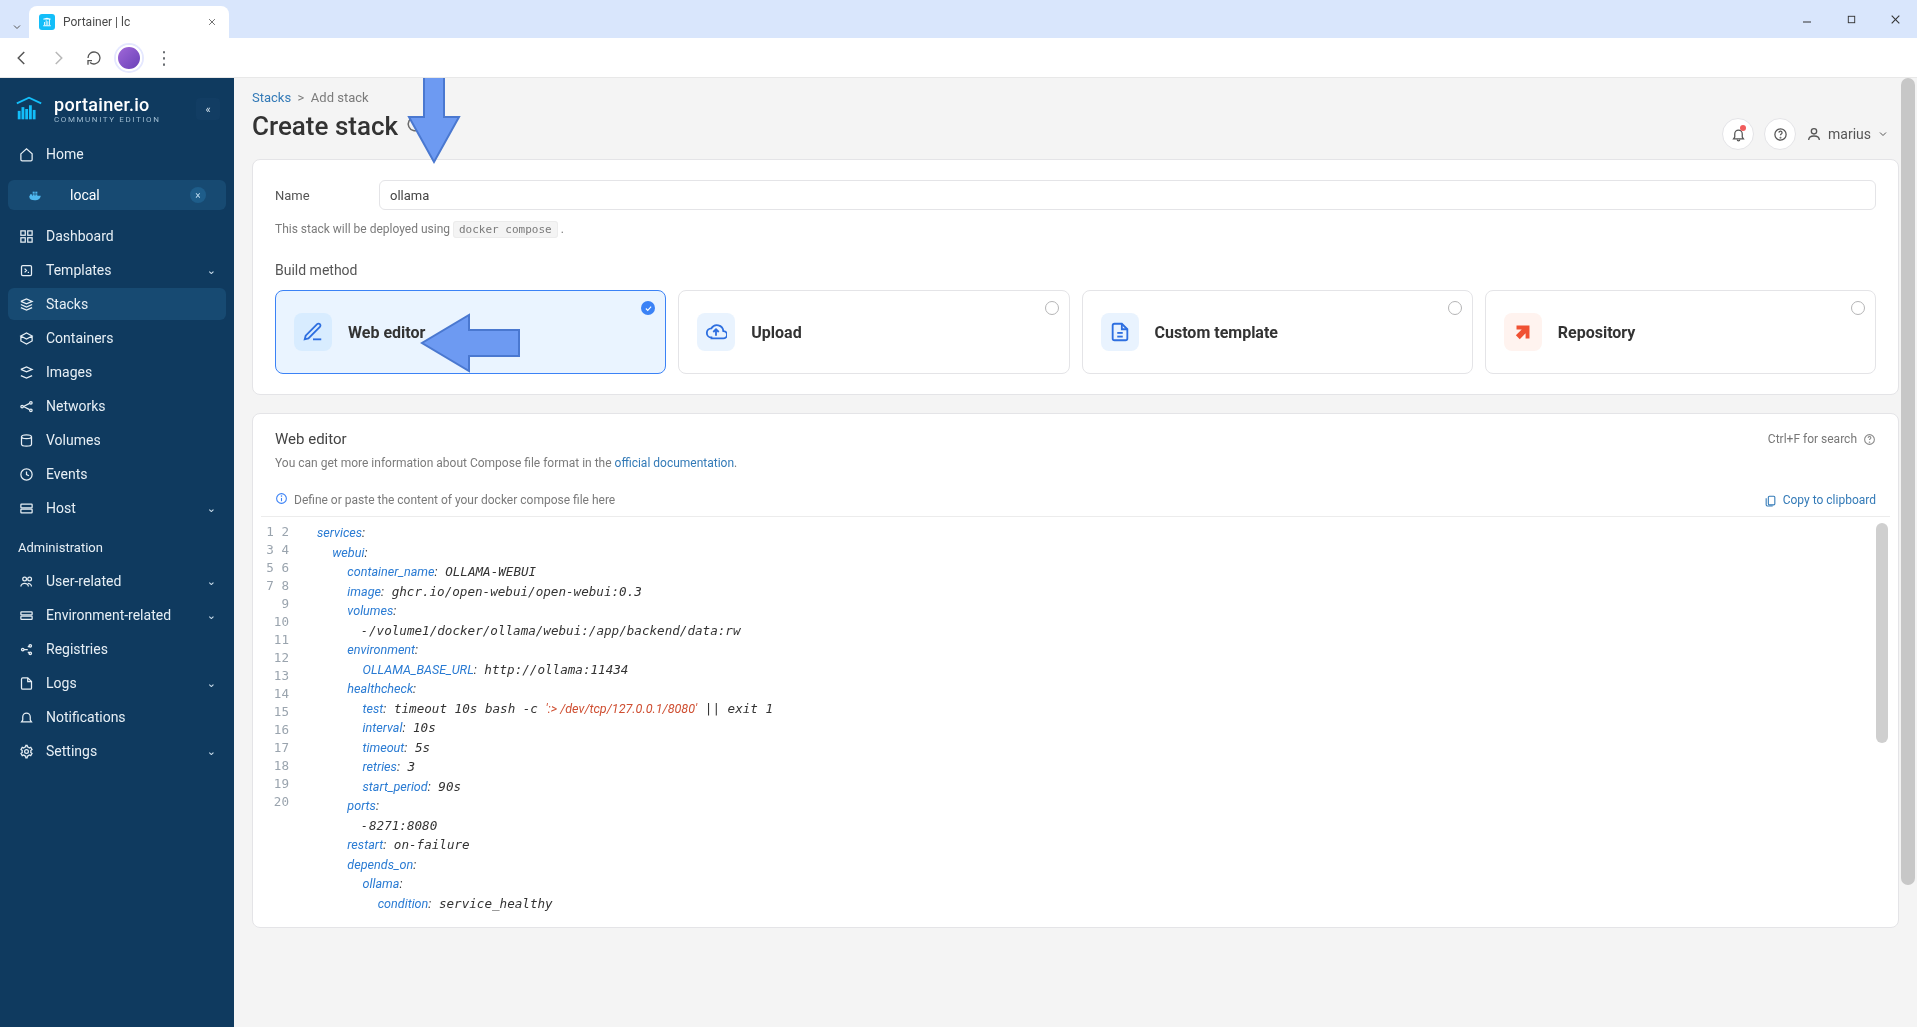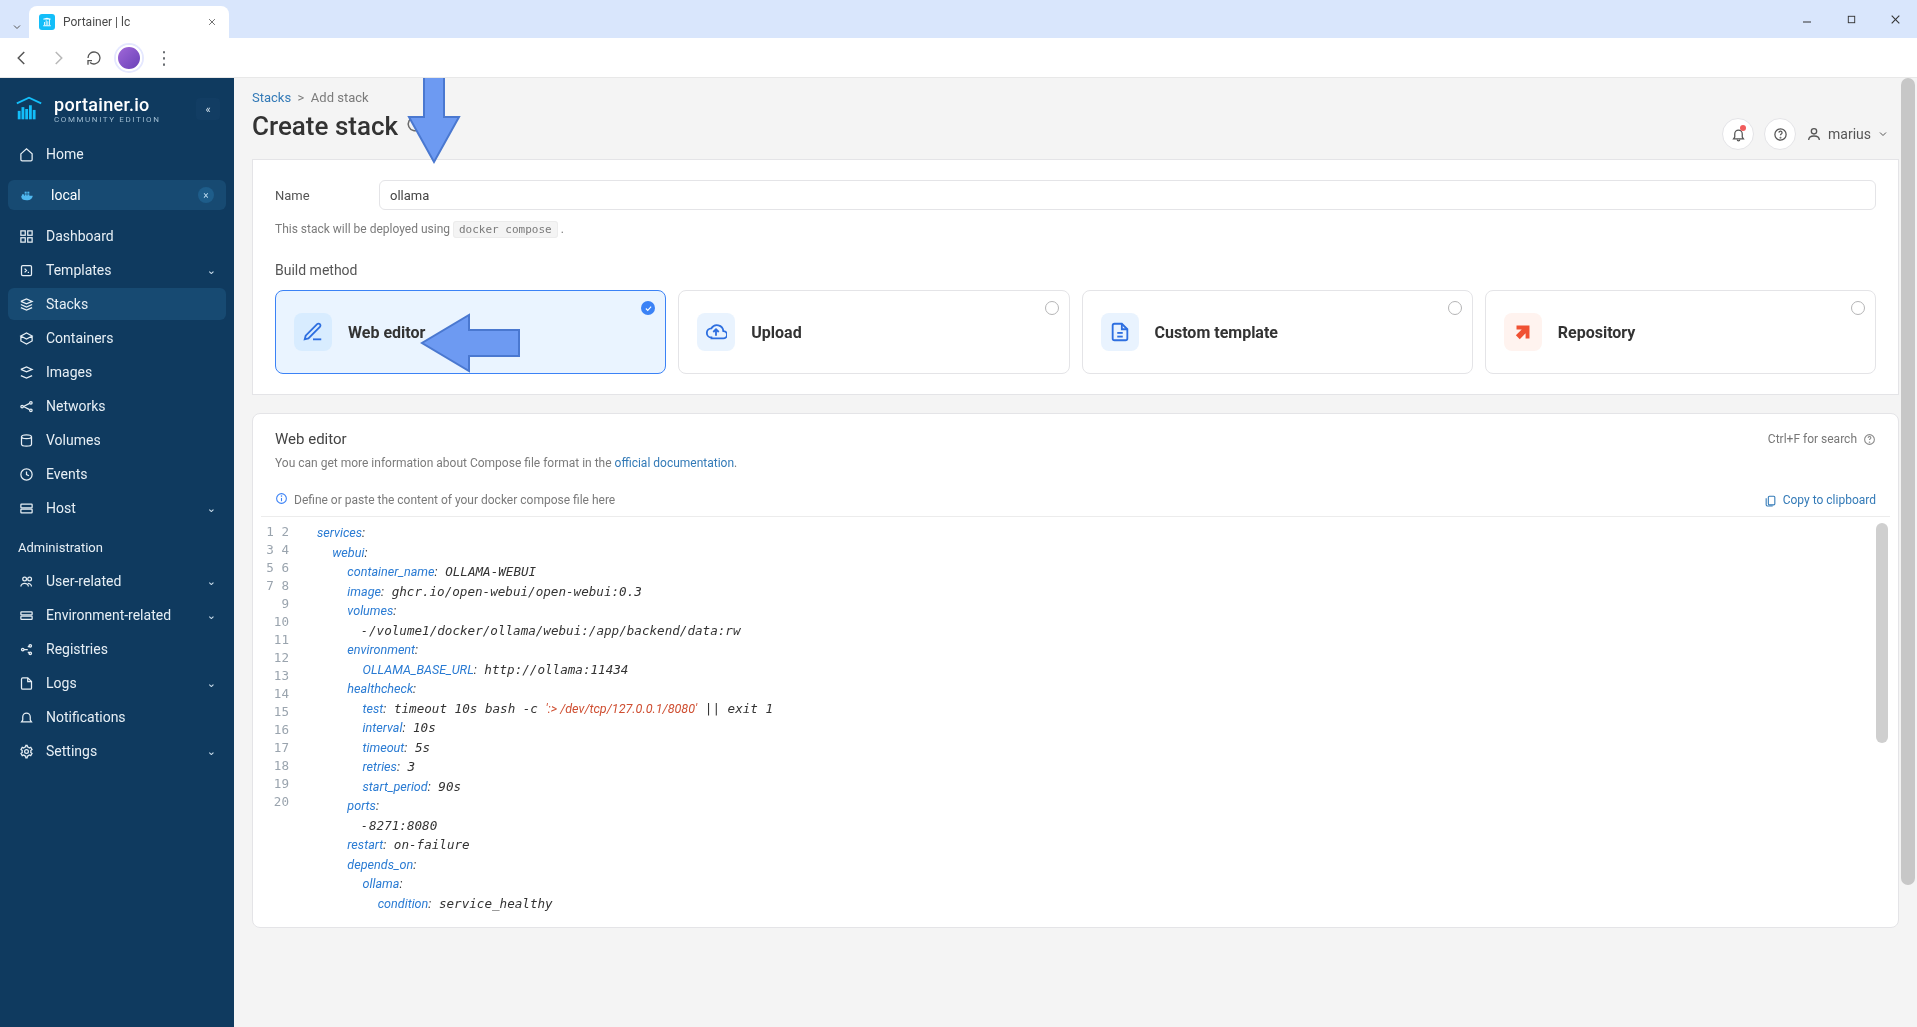--- a/index.html
+++ b/index.html
@@ -52,38 +52,38 @@
   .brand{display:flex;align-items:center;gap:10px;padding:16px 14px 10px 14px;}
   .brand-logo{width:30px;height:30px;display:flex;align-items:center;justify-content:center;}
   .brand-text .name{font-weight:500;font-size:18px;letter-spacing:0.3px;}
   .brand-text .sub{font-size:8px;letter-spacing:1.6px;color:#a0bdd2;}
   .collapse-toggle{margin-left:auto;width:24px;height:22px;border-radius:4px;background:var(--sidebar-hover);display:flex;align-items:center;justify-content:center;color:#d7e5ef;font-size:11px;}
   .nav{padding:4px 8px;display:flex;flex-direction:column;gap:2px;}
   .nav-item{display:flex;align-items:center;gap:12px;padding:8px 10px;border-radius:6px;color:#e7eff5;cursor:default;}
   .nav-item.active{background:var(--sidebar-active);}
   .nav-item .chev{margin-left:auto;color:#cfe1ee;font-size:11px;}
   .nav-section-label{padding:12px 18px 6px;font-size:13px;color:#e7eff5;}
-  .env-badge{display:flex;align-items:center;gap:15px;background:var(--sidebar-active);border-radius:6px;padding:7px 12px;margin:6px 8px}
+  .env-badge{display:flex;align-items:center;gap:26px;background:var(--sidebar-active);border-radius:6px;padding:7px 20px;margin:6px 8px}
   .env-badge .close-x{margin-left:auto;width:16px;height:16px;border-radius:50%;background:#1e5d8a;color:#bedcf0;display:flex;align-items:center;justify-content:center;font-size:10px;}
   .ico{width:16px;height:16px;display:flex;align-items:center;justify-content:center;flex-shrink:0;color:#e7eff5;}
 
   
   .content{flex:1;position:relative;overflow:hidden;background:var(--page-bg);}
   .scroll-shadow{position:absolute;right:0;top:0;width:18px;height:100%;background:#f4f4f4;}
   .scroll-thumb{position:absolute;right:2px;top:0;width:14px;height:85%;background:#c7c7c7;border-radius:7px;}
   .breadcrumbs{padding:12px 18px 0;font-size:13px;color:var(--muted);}
   .breadcrumbs a{color:var(--link);text-decoration:none;}
   .page-title{display:flex;align-items:center;gap:8px;padding:6px 18px 12px;font-size:26px;font-weight:500;color:#333;}
   .page-title .refresh{color:#6b6b6b;font-size:18px;}
   .header-right{position:absolute;right:28px;top:40px;display:flex;align-items:center;gap:10px;color:#555;}
   .header-right .circle{width:32px;height:32px;border:1px solid var(--border);border-radius:50%;display:flex;align-items:center;justify-content:center;background:#fff;}
   .header-right .notif-dot{position:relative;}
   .header-right .notif-dot::after{content:"";position:absolute;top:6px;right:7px;width:6px;height:6px;background:#f15c5c;border-radius:50%;}
   .header-right .user{display:flex;align-items:center;gap:6px;font-size:14px;}
-  .card{margin:6px 18px 18px;background:#fff;border:1px solid var(--border);border-radius:0;padding:20px 22px;}
+  .card{margin:6px 18px 18px;background:#fff;border:1px solid var(--border);border-radius:8px;padding:20px 22px;}
   .row-name{display:flex;align-items:center;gap:14px;}
   .row-name label{width:90px;font-size:13px;color:#555;}
   .row-name input{flex:1;height:30px;border:1px solid var(--border);border-radius:6px;padding:0 10px;font-size:13px;color:#444;}
   .hint{font-size:12px;color:var(--muted);margin-top:12px;}
   .hint code{background:#f4f4f4;border:1px solid #ececec;border-radius:3px;padding:1px 5px;font-size:11px;font-family:monospace;}
   .section-label{font-size:14px;color:#555;margin-top:26px;margin-bottom:12px;}
   .methods{display:flex;gap:12px;}
   .method{position:relative;flex:1;border:1px solid var(--border);border-radius:8px;background:#fff;padding:22px 18px;display:flex;align-items:center;gap:16px;cursor:default;}
   .method.selected{border-color:var(--accent);background:#eaf4ff;}
   .method .radio{position:absolute;top:10px;right:10px;width:14px;height:14px;border-radius:50%;background:var(--accent);display:none;}

